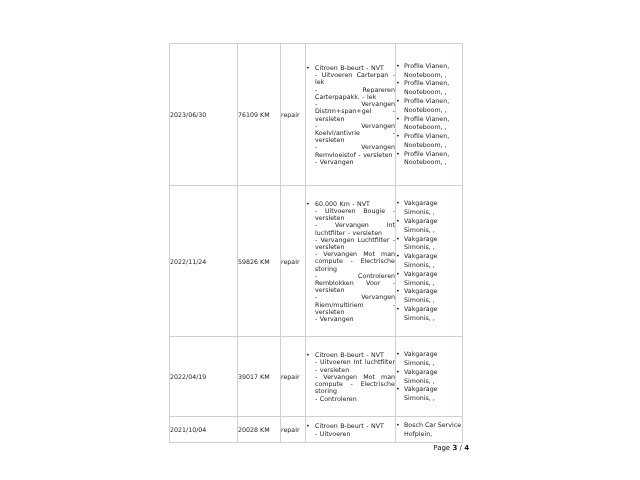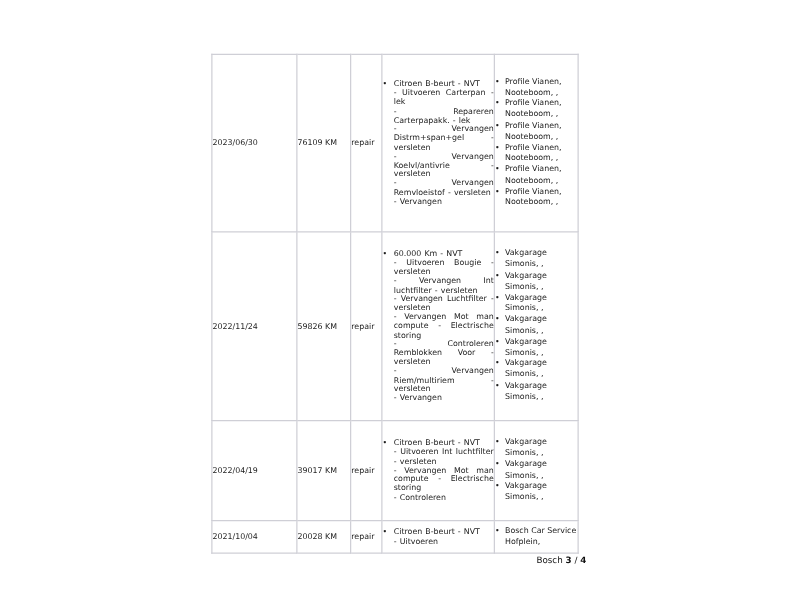--- a/index.html
+++ b/index.html
@@ -225,13 +225,13 @@
               <span class="bullet">•</span>
               <span class="prov-text">Bosch Car Service Hofplein,</span>
             </div>
           </div>
       </td>
     </tr>
 
   </tbody>
 </table>
 
-<div class="page-footer"><span>Bosch</span> <span class="bold">3</span> <span>/</span> <span class="bold">4</span></div>
+<div class="page-footer"><span>Page</span> <span class="bold">3</span> <span>/</span> <span class="bold">4</span></div>
 
 </body></html>

